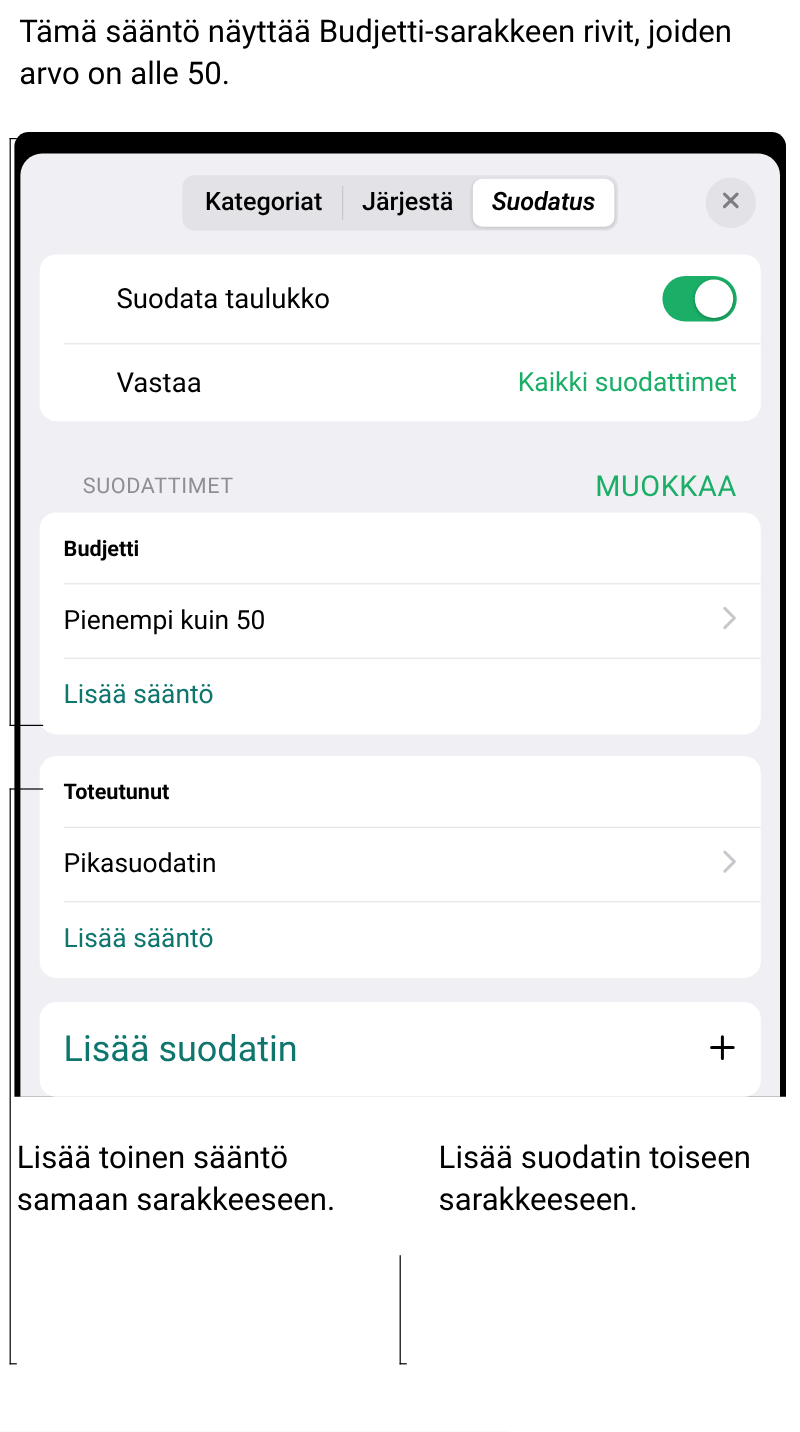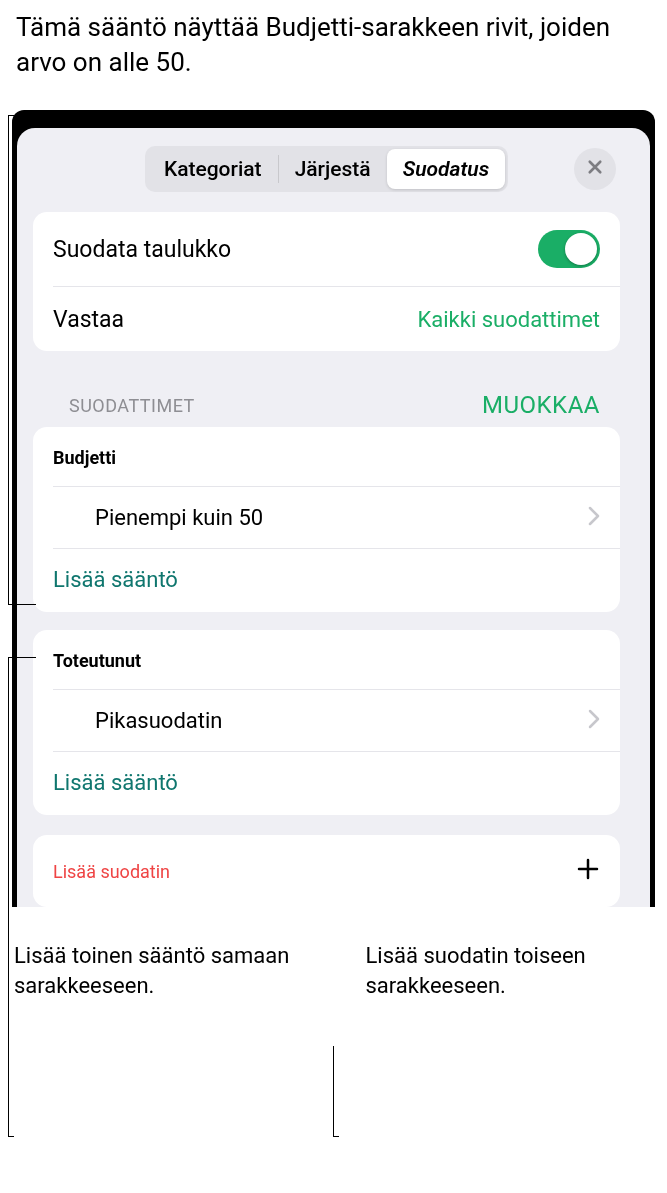--- a/index.html
+++ b/index.html
@@ -91,21 +91,21 @@
     }
     .phone-frame {
       background: #000;
       padding: 18px 0 0 0;
       margin: 0 12px;
       border-radius: 12px 12px 0 0;
     }
     .sheet {
       background: #efeff4;
       border-radius: 18px 18px 0 0;
-      padding: 18px 14px 0 0;
+      padding: 18px 0 0 0;
       margin: 0 5px;
     }
     .header-row {
       display: flex;
       align-items: center;
       justify-content: center;
       padding: 0 18px 20px 18px;
       position: relative;
     }
     .segmented {
@@ -156,20 +156,21 @@
     .row {
       display: flex;
       align-items: center;
       justify-content: space-between;
       padding: 18px 20px;
       min-height: 64px;
     }
     .row-label {
       font-size: 23px;
       color: #000;
+      margin-left: 44px;
     }
     .row-subtitle {
       font-size: 19px;
       color: #8e8e93;
       margin-top: 2px;
     }
     .row-value {
       font-size: 22px;
       color: #1aae66;
     }
@@ -221,24 +222,23 @@
       border-radius: 14px;
       overflow: hidden;
     }
     .filter-title {
       font-size: 18px;
       font-weight: 700;
       padding: 20px 20px 18px 20px;
     }
     .rule-row {
       display: flex;
-      align-items: flex-end;
+      align-items: flex-start;
       justify-content: space-between;
       padding: 18px 20px;
-      margin-left: 42px;
     }
     .rule-text {
       font-size: 22px;
       color: #000;
     }
     .chevron {
       color: #c7c7cc;
     }
     .chevron svg {
       width: 12px;
@@ -256,36 +256,36 @@
       margin: 20px 16px 18px 16px;
       border-radius: 14px;
     }
     .add-filter-row {
       display: flex;
       align-items: center;
       justify-content: space-between;
       padding: 22px 20px;
     }
     .add-filter-text {
-      font-size: 18px;
-      color: #ef4444;
+      font-size: 30px;
+      color: #0f766e;
       text-align: center;
     }
     .plus-icon svg {
       width: 24px;
       height: 24px;
     }
     .bottom-callouts {
       display: flex;
       padding: 16px 0 0 14px;
       gap: 50px;
     }
     .callout-col {
       flex: 1;
-      font-size: 22px;
+      font-size: 26px;
       line-height: 1.35;
     }
   </style>
 </head>
 <body>
 
 <div class="callout-top">Tämä sääntö näyttää Budjetti-sarakkeen rivit, joiden arvo on alle 50.</div>
 
 <div class="callout-line-top"></div>
 <div class="callout-line-left"></div>

